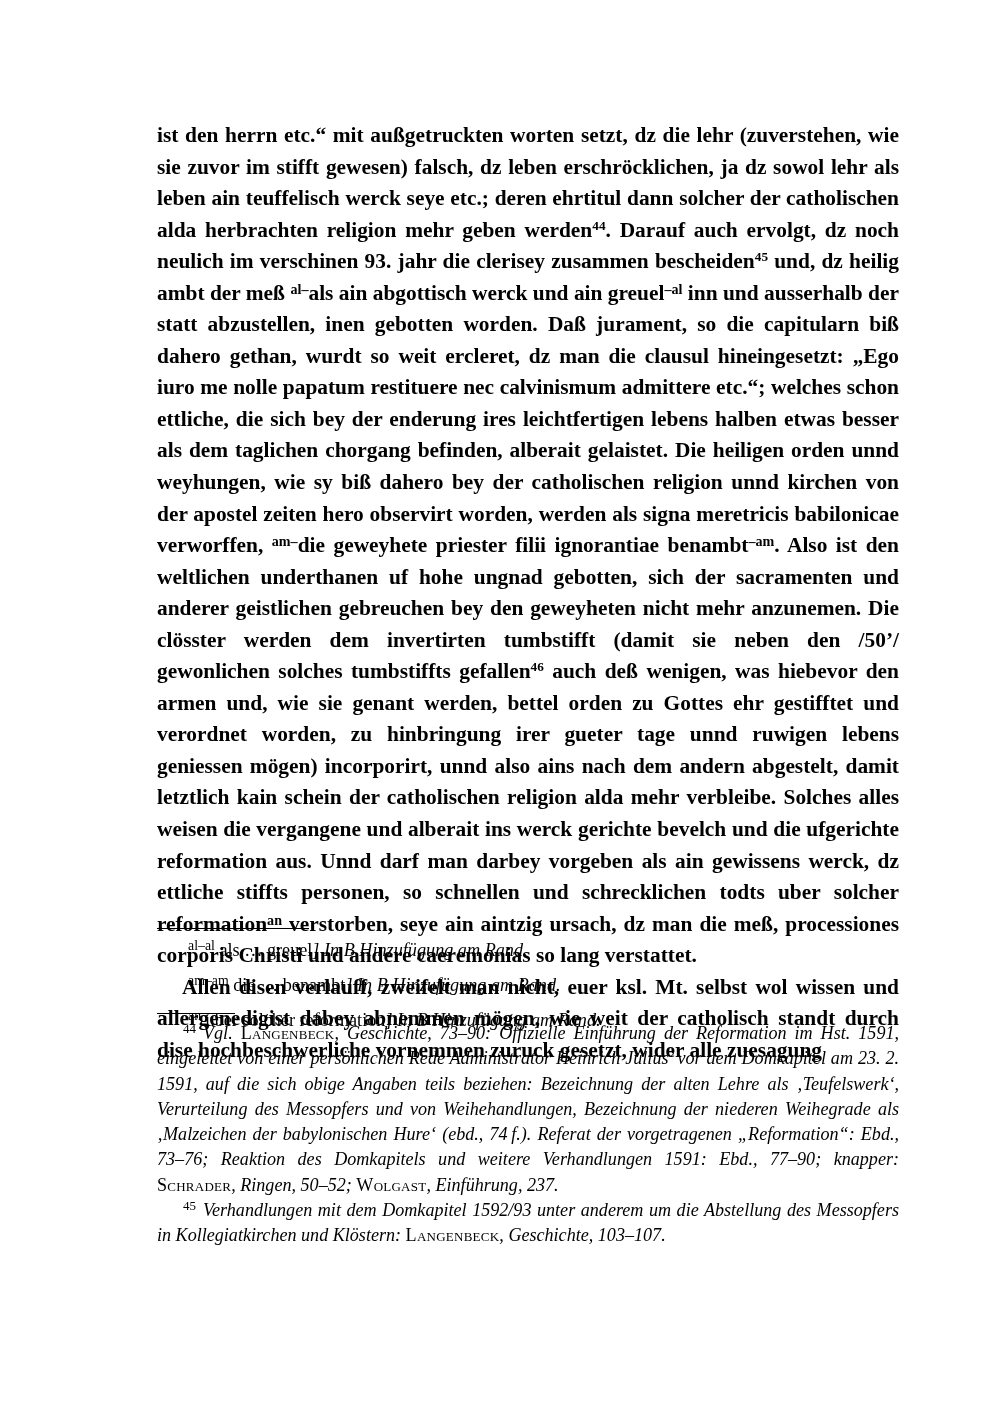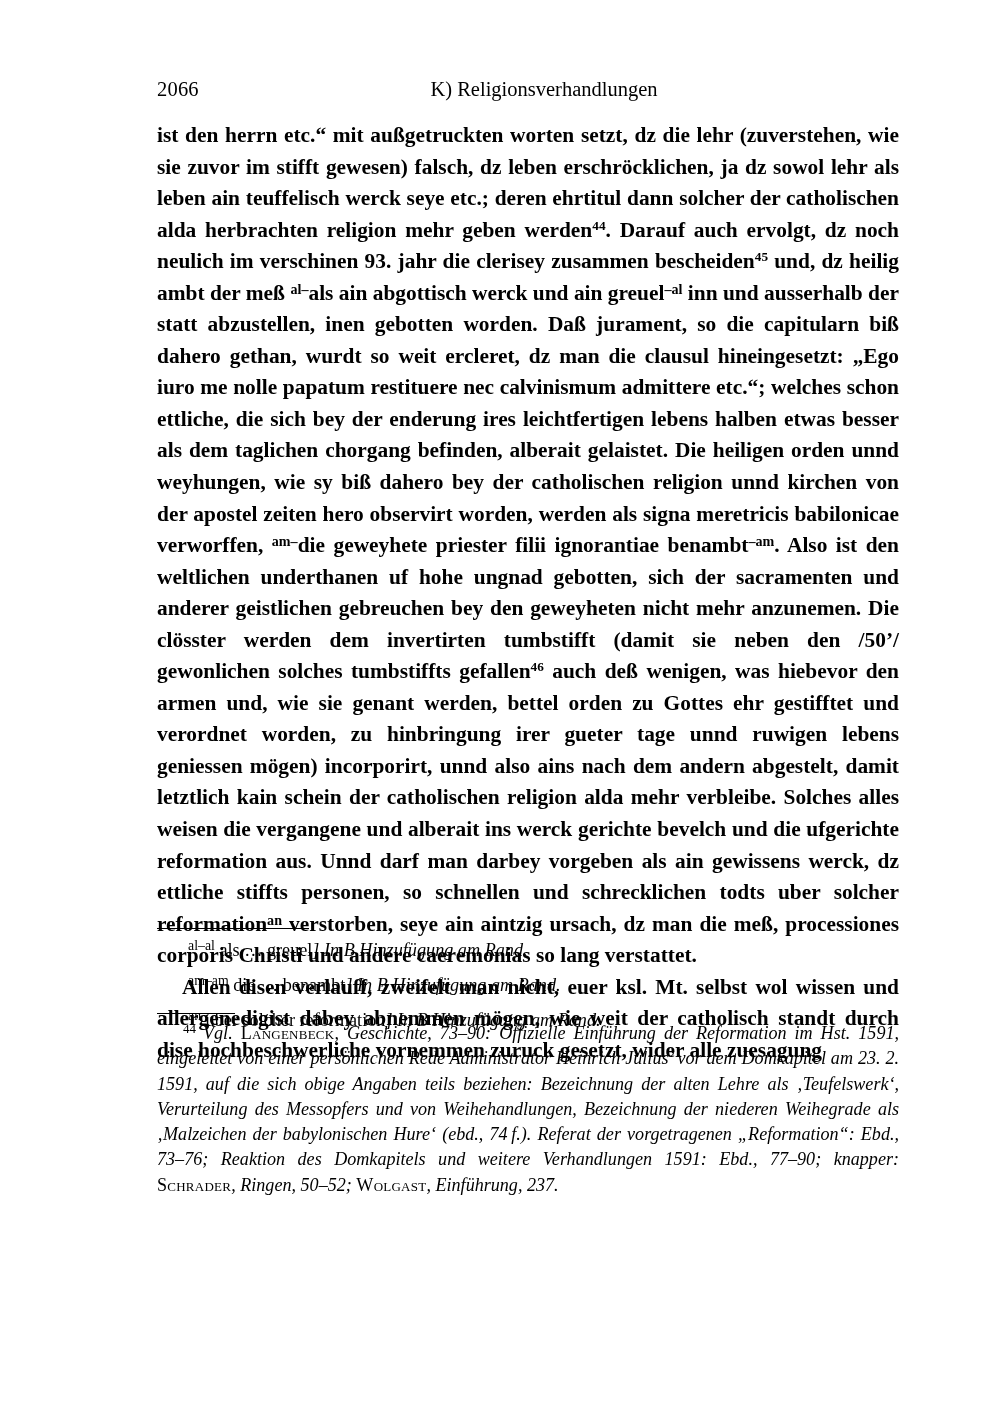--- a/index.html
+++ b/index.html
@@ -143,39 +143,36 @@
   }
   .rm {
     font-style: normal;
   }
 </style>
 </head>
 <body>
 
 <div class="page">
 
-  <div class="running-head">
-    <span class="folio">2066</span>
-    <span class="head-title">K) Religionsverhandlungen</span>
-  </div>
 
   <div class="body-block" id="body-block">
       <p>ist den herrn etc.“ mit außgetruckten worten setzt, dz die lehr (zuverstehen, wie sie zuvor im stifft gewesen) falsch, dz leben erschröcklichen, ja dz sowol lehr als leben ain teuffelisch werck seye etc.; deren ehrtitul dann solcher der catholischen alda herbrachten religion mehr geben werden<sup>44</sup>. Darauf auch ervolgt, dz noch neulich im verschinen 93. jahr die clerisey zusammen bescheiden<sup>45</sup> und, dz heilig ambt der meß <span class="sup-letter">al–</span>als ain abgottisch werck und ain greuel<span class="sup-letter">–al</span> inn und ausserhalb der statt abzustellen, inen gebotten worden. Daß jurament, so die capitularn biß dahero gethan, wurdt so weit ercleret, dz man die clausul hin­eingesetzt: „Ego iuro me nolle papatum restituere nec calvinismum admittere etc.“; welches schon ettliche, die sich bey der enderung ires leichtfertigen lebens halben etwas besser als dem taglichen chorgang befinden, alberait gelaistet. Die heiligen orden unnd weyhungen, wie sy biß dahero bey der catholischen religion unnd kirchen von der apostel zeiten hero observirt worden, werden als signa meretricis babilonicae verworffen, <span class="sup-letter">am–</span>die geweyhete priester filii ignorantiae benambt<span class="sup-letter">–am</span>. Also ist den weltlichen underthanen uf hohe ungnad gebotten, sich der sacramenten und anderer geistlichen gebreuchen bey den geweyheten nicht mehr anzunemen. Die clösster werden dem invertirten tumbstifft (damit sie neben den /50’/ gewonlichen solches tumbstiffts gefallen<sup>46</sup> auch deß we­nigen, was hiebevor den armen und, wie sie genant werden, bettel orden zu Gottes ehr gestifftet und verordnet worden, zu hinbringung irer gueter tage unnd ruwigen lebens geniessen mögen) incorporirt, unnd also ains nach dem andern abgestelt, damit letztlich kain schein der catholischen religion alda mehr verbleibe. Solches alles weisen die vergangene und alberait ins werck gerichte bevelch und die ufgerichte reformation aus. Unnd darf man darbey vorgeben als ain gewissens werck, dz ettliche stiffts personen, so schnellen und schrecklichen todts uber solcher reformation<span class="sup-letter">an</span> verstorben, seye ain aintzig ursach, dz man die meß, processiones corporis Christi und andere caeremonias so lang verstattet.</p>
       <p class="indent">Allen disen verlauff, zweifelt man nicht, euer ksl. Mt. selbst wol wissen und allergenedigist dabey abnemmen mögen, wie weit der catholisch standt durch dise hochbeschwerliche vornemmen zuruck gesetzt, wider alle zuesagung</p>
     </div>
 
   <div class="apparatus">
     <div class="rule-letters"></div>
     <div id="apparatus-list">
         <div class="app-line"><span class="lbl">al–al</span><span> als … greuel</span><i>]</i><i> In B Hinzufügung am Rand.</i></div>
         <div class="app-line"><span class="lbl">am–am</span><span> die … benambt</span><i>]</i><i> In B Hinzufügung am Rand.</i></div>
         <div class="app-line"><span class="lbl">an</span><span> uber solcher reformation</span><i>]</i><i> In B Hinzufügung am Rand.</i></div>
       </div>
   </div>
 
   <div class="footnotes">
     <div class="rule-notes"></div>
     <div id="footnote-list">
         <p class="fn"><span class="num">44</span><span>Vgl. </span><span class="sc">Langenbeck</span><span>, Geschichte, 73–90: Offizielle Einführung der Reformation im Hst. 1591, eingeleitet von einer persönlichen Rede Administrator Heinrich Julius’ vor dem Domkapitel am 23. 2. 1591, auf die sich obige Angaben teils beziehen: Bezeichnung der alten Lehre als ‚Teufelswerk‘, Verurteilung des Messopfers und von Weihehandlungen, Bezeichnung der niederen Weihegrade als ‚Malzeichen der babylonischen Hure‘ (ebd., 74 f.). Referat der vorgetragenen „Reformation“: Ebd., 73–76; Reaktion des Domkapitels und weitere Verhandlungen 1591: Ebd., 77–90; knapper: </span><span class="sc">Schrader</span><span>, Ringen, 50–52; </span><span class="sc">Wolgast</span><span>, Einführung, 237.</span></p>
+        <p class="fn"><span class="num">45</span><span>Verhandlungen mit dem Domkapitel 1592/93 unter anderem um die Abstellung des Messopfers in Kollegiatkirchen und Klöstern: </span><span class="sc">Langenbeck</span><span>, Geschichte, 103–107.</span></p>
       </div>
   </div>
 
 </div>
 
 </body></html>

